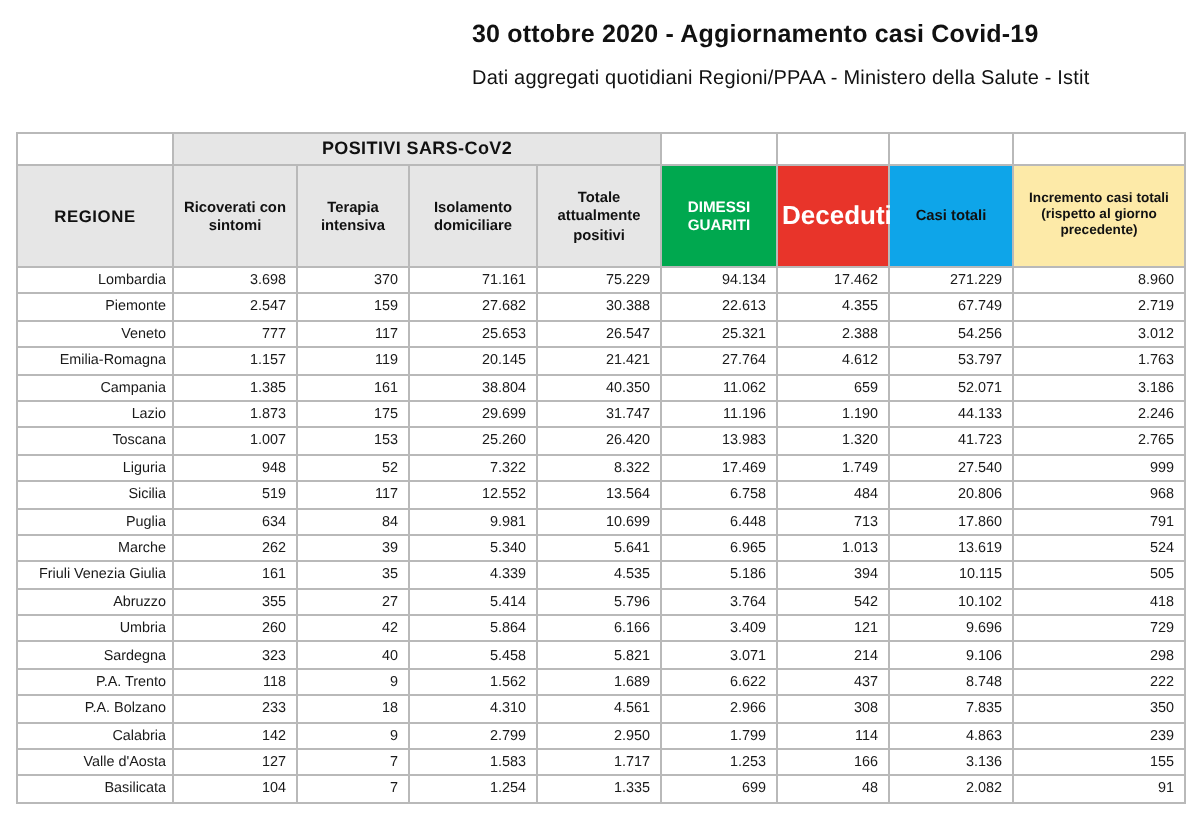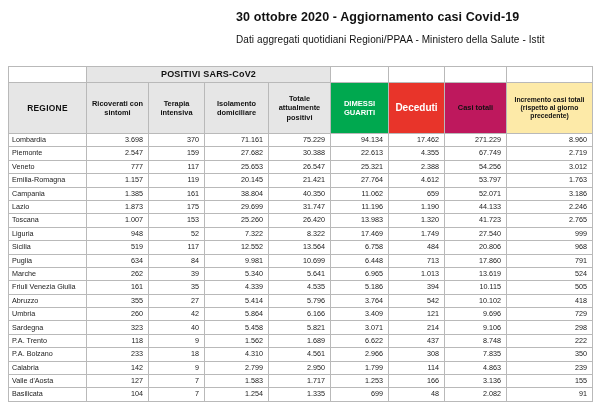--- a/index.html
+++ b/index.html
@@ -47,25 +47,25 @@
 
   .hdr{
     background:#e6e6e6;color:#111;font-weight:bold;text-align:center;
     font-size:7.4px;height:46px;padding:2px;line-height:1.25;
   }
   .hdr-region{
     background:#e6e6e6;font-weight:bold;font-size:8.4px;text-align:center;
     letter-spacing:.3px;
   }
   .hdr-guariti{background:#00a84f;color:#ffffff;font-weight:bold;text-align:center;font-size:7.6px;}
-  .hdr-deceduti{background:#e8342a;color:#ffffff;font-weight:bold;text-align:center;font-size:10px;}
-  .hdr-casitot{background:#be185d;color:#111;font-weight:bold;text-align:center;font-size:7.4px;}
+  .hdr-deceduti{background:#e8342a;color:#ffffff;font-weight:bold;text-align:center;font-size:13px;}
+  .hdr-casitot{background:#0ea5e9;color:#111;font-weight:bold;text-align:center;font-size:7.4px;}
   .hdr-incr{background:#fdeaa8;color:#111;font-weight:bold;text-align:center;font-size:6.8px;line-height:1.2;padding:2px;}
 
-  td.region{text-align:left;font-size:7.2px;padding-left:3px;}
+  td.region{text-align:right;font-size:7.2px;padding-left:3px;}
   td.num{text-align:right;padding-right:5px;font-size:7.2px;}
 
   
   col.c-region{width:78px;}
   col.c-ric{width:62px;}
   col.c-ter{width:56px;}
   col.c-iso{width:64px;}
   col.c-tot{width:62px;}
   col.c-gua{width:58px;}
   col.c-dec{width:56px;}

